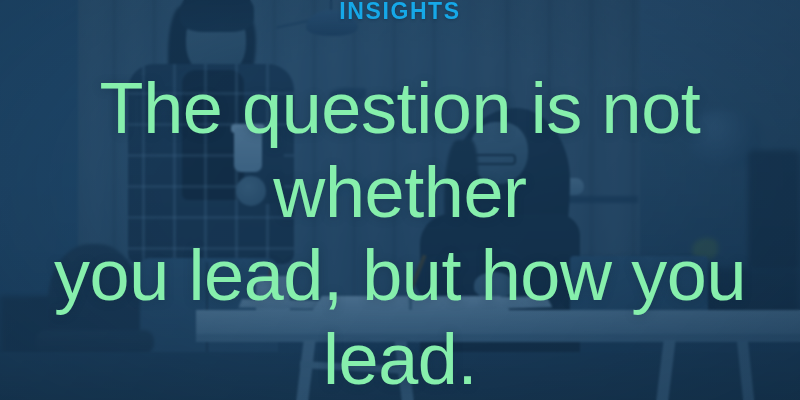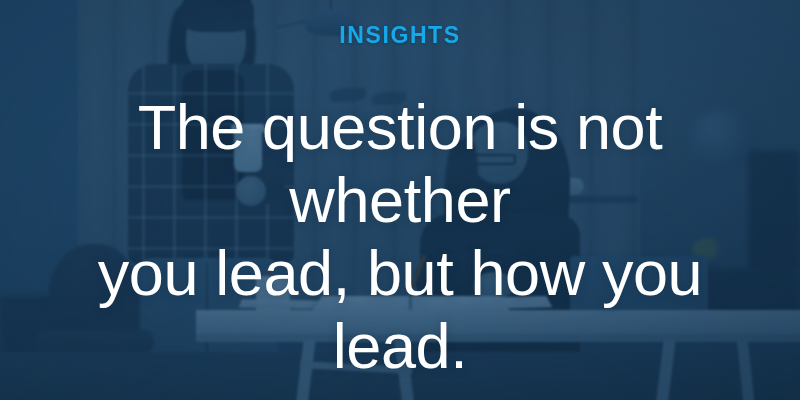--- a/index.html
+++ b/index.html
@@ -399,35 +399,34 @@
       rgba(0,0,0,0) 42%, rgba(13,37,58,.30) 100%);
   }
 
   
   .content{
     position:absolute; inset:0;
     display:flex; flex-direction:column; align-items:center;
   }
 
   .eyebrow{
-    margin-top:24px;
     font-size:23px;
     font-weight:bold;
     letter-spacing:1.6px;
     color:#16a8e8;
     line-height:1;
     text-shadow:0 1px 3px rgba(10,35,55,.35);
   }
 
   .headline{
     margin-top:44px;
     width:700px;
     text-align:center;
-    color:#ffffff;
-    font-size:63px;
+    color:#86efac;
+    font-size:72px;
     line-height:1.16;
     font-weight:300;
     letter-spacing:-0.4px;
     text-shadow:0 1px 10px rgba(12,36,56,.32);
     white-space:pre-line;
   }
 </style>
 </head>
 <body>
 

